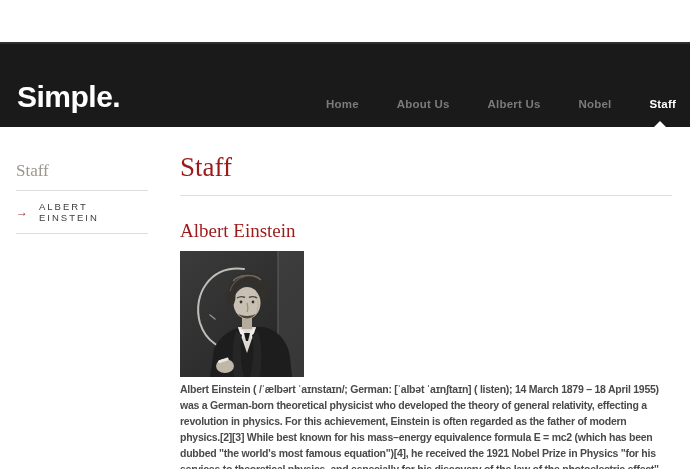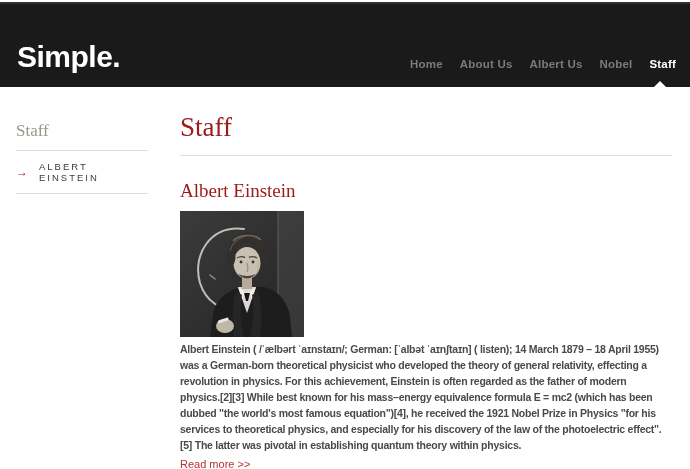--- a/index.html
+++ b/index.html
@@ -3,39 +3,39 @@
 <meta charset="utf-8">
 <style>
   html, body { margin: 0; padding: 0; }
   body {
     width: 690px; height: 469px;
     background: #ffffff;
     font-family: "Liberation Sans", "DejaVu Sans", sans-serif;
     position: relative;
     overflow: hidden;
   }
-  .page { position: absolute; inset: 0; }
+  .page { position: absolute; inset: 0; margin-top: 40px; }
 
   
   .site-header {
     position: absolute; top: 2px; left: 0; right: 0;
     height: 83px;
     background: #1a1a1a;
     border-top: 2px solid #2f2f2f;
   }
   .logo {
     position: absolute; left: 17px; top: 36px;
     color: #ffffff;
     font-size: 30px; font-weight: bold;
     letter-spacing: -0.5px;
     cursor: pointer;
   }
   .main-nav {
     position: absolute; right: 14px; top: 54px;
-    display: flex; column-gap: 17px;
+    display: flex; column-gap: 38px;
   }
   .nav-item {
     font-size: 11.5px; font-weight: bold;
     color: #7b7b7b;
     text-decoration: none;
     letter-spacing: 0.2px;
     cursor: pointer;
   }
   .nav-item.active { color: #ffffff; }
   .nav-pointer {

